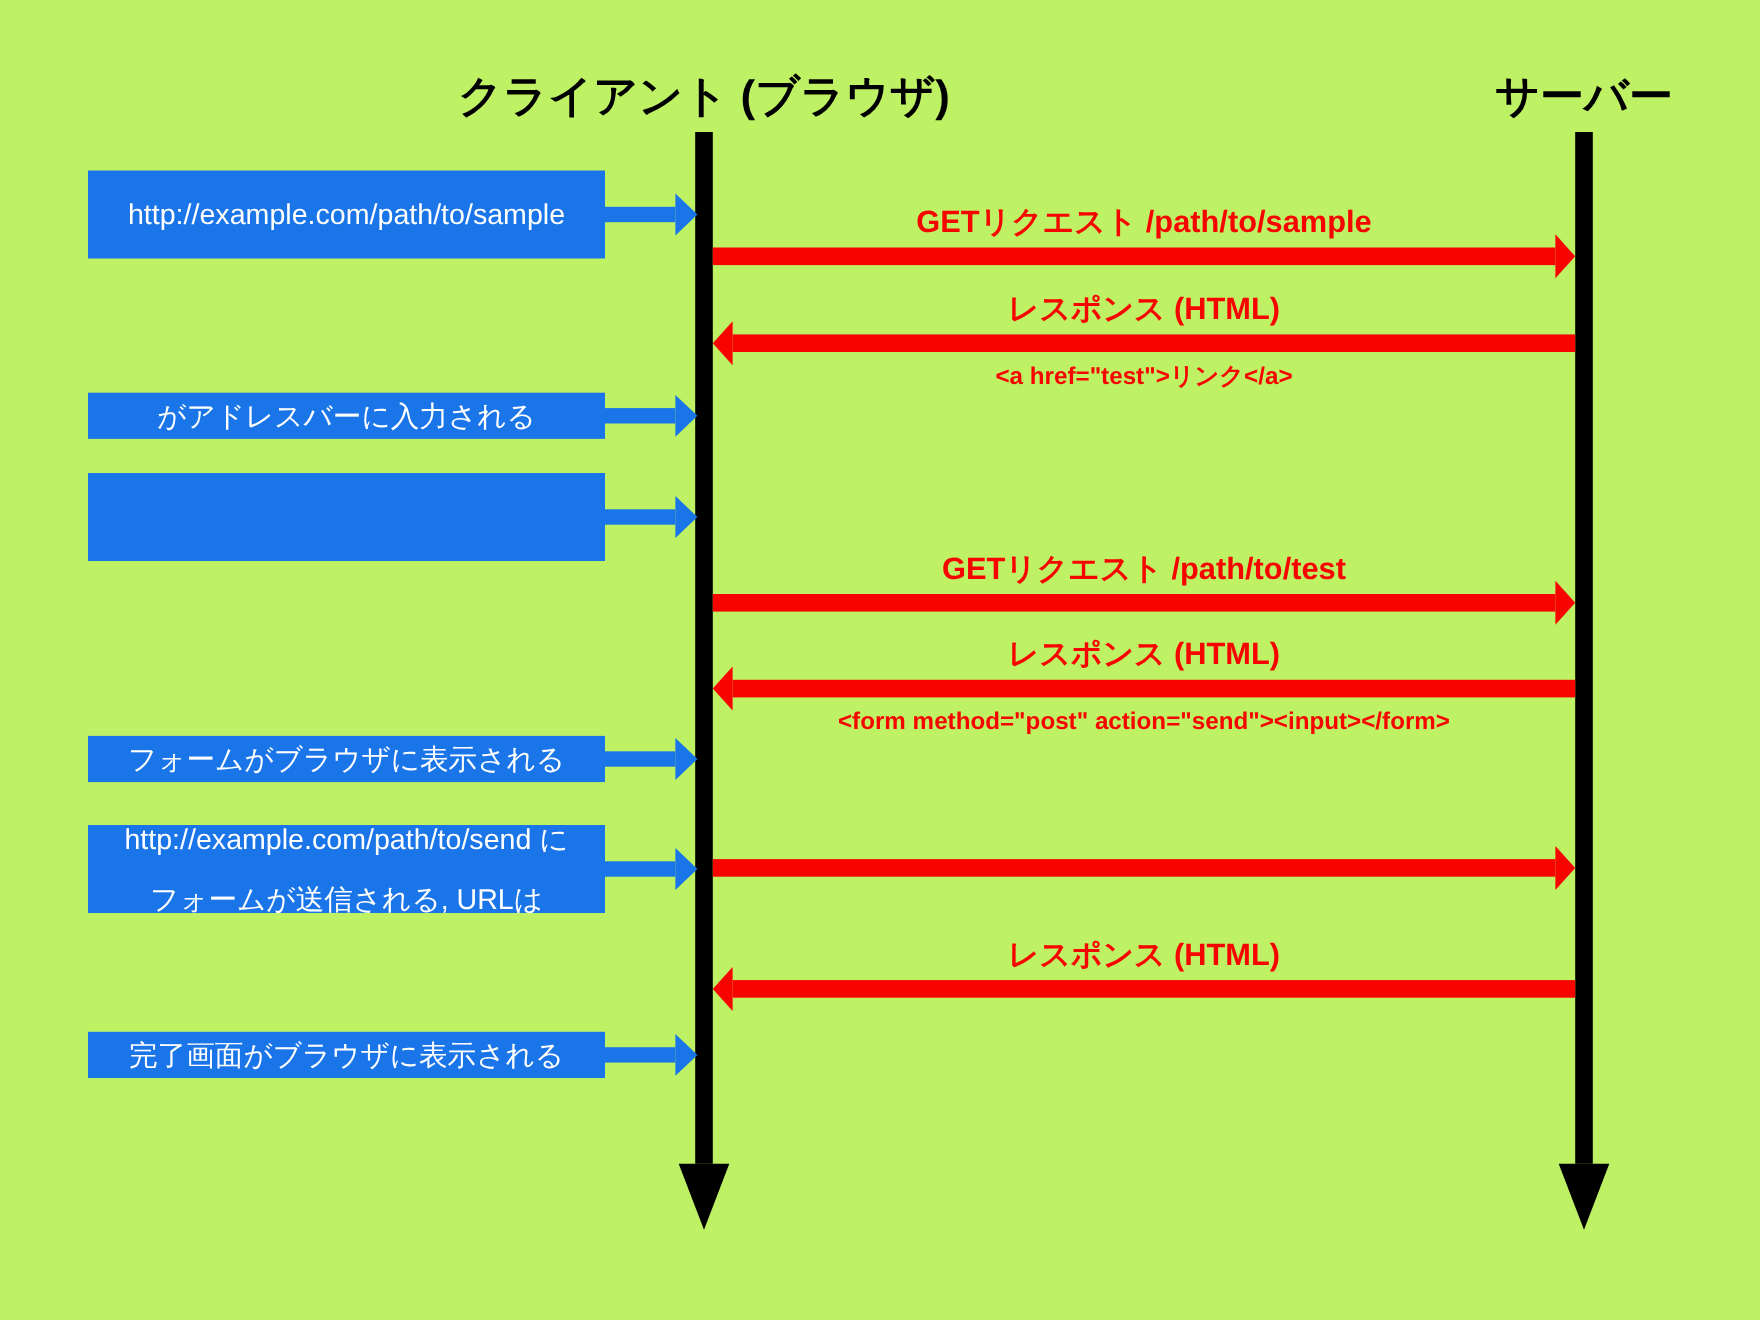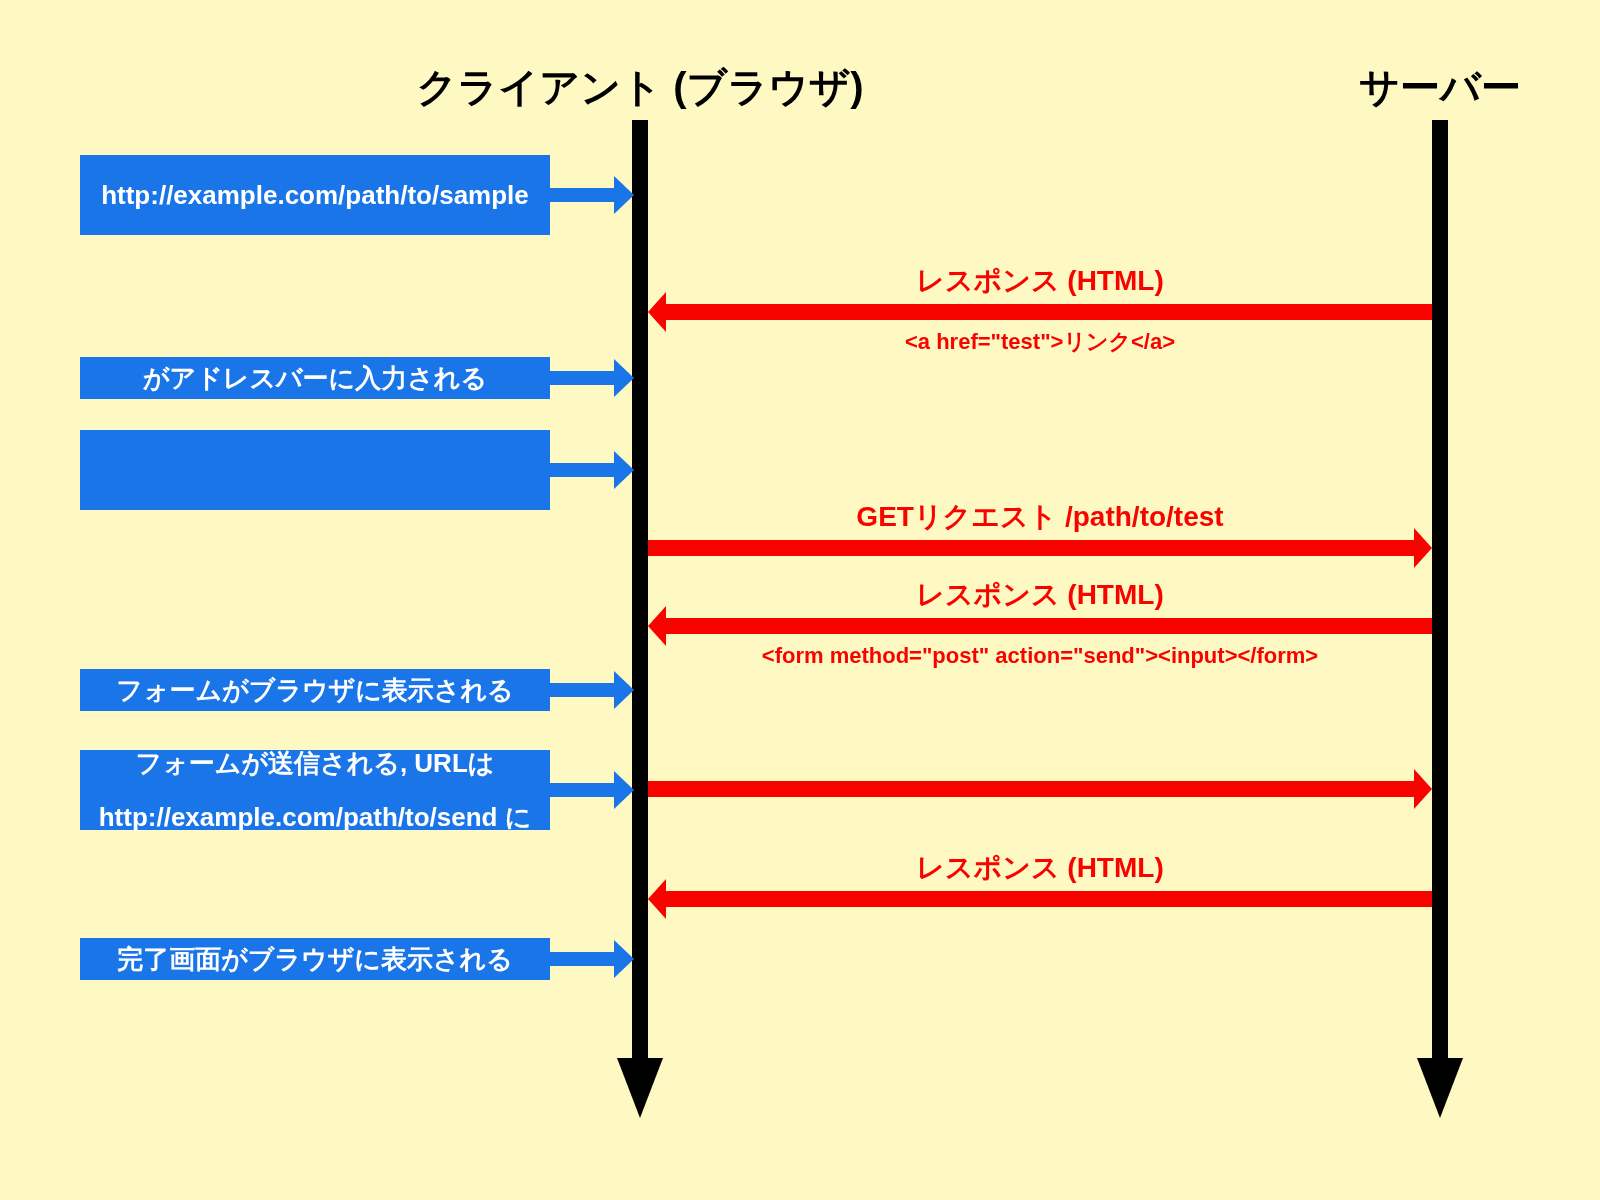--- a/index.html
+++ b/index.html
@@ -1,30 +1,30 @@
 <!DOCTYPE html>
 <html style="--blue: #1a75e8; --red: #f80400; --black: #000000;"><head>
 <meta charset="utf-8">
 <style>
   * { margin:0; padding:0; box-sizing:border-box; }
   html,body { background:#ffffff; }
   body { font-family:"Liberation Sans","DejaVu Sans",sans-serif; }
-  .stage { position:relative; width:1600px; height:1200px; background:#fef9c3; overflow:hidden; }
+  .stage { position:relative; width:1600px; height:1200px; background:#bef264; overflow:hidden; }
 
   .actor-title { position:absolute; font-weight:700; font-size:40px; color:#000; text-align:center; white-space:nowrap; }
 
   .lifeline-bar  { position:absolute; width:16px; background:var(--black,#000); }
   .lifeline-head { position:absolute; width:0; height:0;
                    border-left:23px solid transparent; border-right:23px solid transparent;
                    border-top:60px solid var(--black,#000); }
 
   .event { position:absolute; left:80px; }
   .event-box { position:absolute; left:0; top:0; width:470px; background:var(--blue,#1a75e8);
                color:#fff; display:flex; flex-direction:column; justify-content:center; align-items:center;
-               font-weight:700; font-size:26px; line-height:36px; text-align:center; white-space:nowrap;gap:18px; }
+               font-weight:400; font-size:26px; line-height:36px; text-align:center; white-space:nowrap;gap:18px; }
   .event-shaft { position:absolute; left:470px; width:64px; height:14px; background:var(--blue,#1a75e8); }
   .event-head  { position:absolute; left:534px; width:0; height:0;
                  border-top:19px solid transparent; border-bottom:19px solid transparent;
                  border-left:20px solid var(--blue,#1a75e8); }
 
   .message { position:absolute; left:648px; width:784px; color:var(--red,#f80400); font-weight:700; }
   .msg-label { font-size:28px; height:34px; line-height:34px; text-align:center; white-space:nowrap; }
   .msg-arrow { position:relative; height:16px; margin-top:6px; }
   .msg-shaft { position:absolute; top:0; height:16px; background:var(--red,#f80400); }
   .right .msg-shaft { left:0; right:18px; }
@@ -74,35 +74,42 @@
   <div class="event" style="top:669px;height:42px">
     <div class="event-box" style="height:42px">
       <span>フォームがブラウザに表示される</span>
     </div>
     <div class="event-shaft" style="top:14px"></div>
     <div class="event-head" style="top:2px"></div>
   </div>
 
   <div class="event" style="top:750px;height:80px">
     <div class="event-box" style="height:80px">
+      <span>http://example.com/path/to/send に</span>
       <span>フォームが送信される, URLは</span>
-      <span>http://example.com/path/to/send に</span>
     </div>
     <div class="event-shaft" style="top:33px"></div>
     <div class="event-head" style="top:21px"></div>
   </div>
 
   <div class="event" style="top:938px;height:42px">
     <div class="event-box" style="height:42px">
       <span>完了画面がブラウザに表示される</span>
     </div>
     <div class="event-shaft" style="top:14px"></div>
     <div class="event-head" style="top:2px"></div>
   </div>
 
+  <div class="message right" style="top:185px">
+    <div class="msg-label">GETリクエスト /path/to/sample</div>
+    <div class="msg-arrow">
+      <div class="msg-shaft"></div>
+      <div class="msg-head"></div>
+    </div>
+  </div>
 
   <div class="message left" style="top:264px">
     <div class="msg-label">レスポンス (HTML)</div>
     <div class="msg-arrow">
       <div class="msg-shaft"></div>
       <div class="msg-head"></div>
     </div>
     <div class="msg-code">&lt;a href="test"&gt;リンク&lt;/a&gt;</div>
   </div>
 

